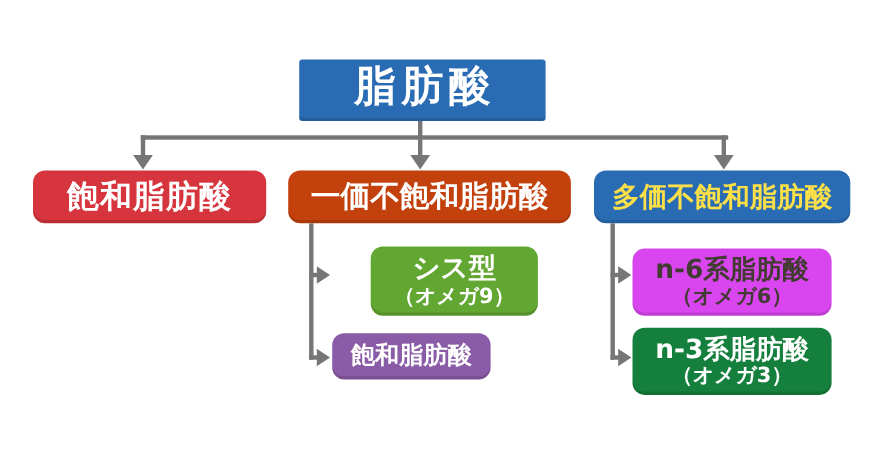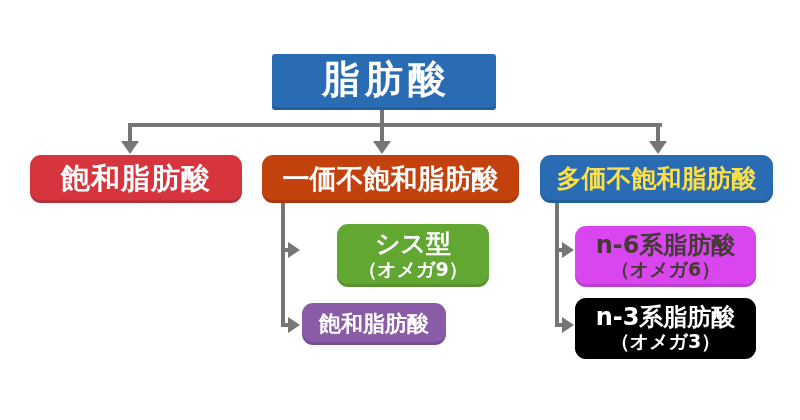--- a/index.html
+++ b/index.html
@@ -61,21 +61,21 @@
 
   
   #n6-box {
     left: 575px; top: 226px; width: 181px; height: 61px;
     background: #d946ef; color: #413b31;
   }
   #n6-box .line1 { font-size: 24px; }
   #n6-box .line2 { font-size: 19px; }
   #n3-box {
     left: 575px; top: 298px; width: 181px; height: 61px;
-    background: #000000; color: #ffffff;
+    background: #15803d; color: #ffffff;
   }
   #n3-box .line1 { font-size: 24px; }
   #n3-box .line2 { font-size: 19px; }
 
   
   .line { position: absolute; background: #767676; }
   .arrow-down {
     position: absolute; width: 0; height: 0;
     border-left: 9px solid transparent;
     border-right: 9px solid transparent;

